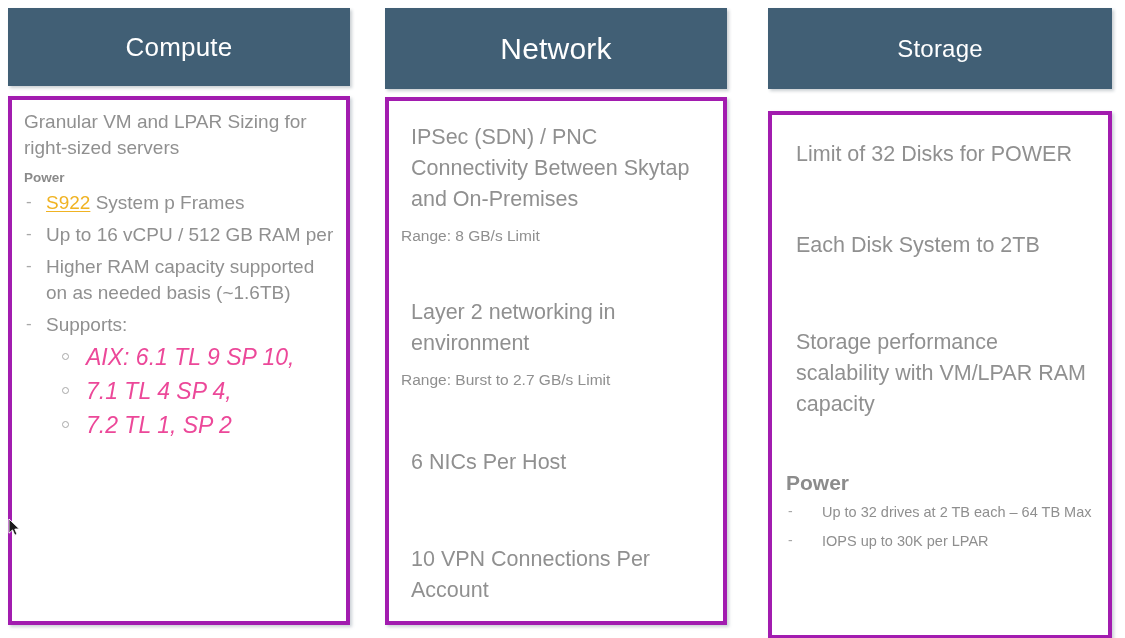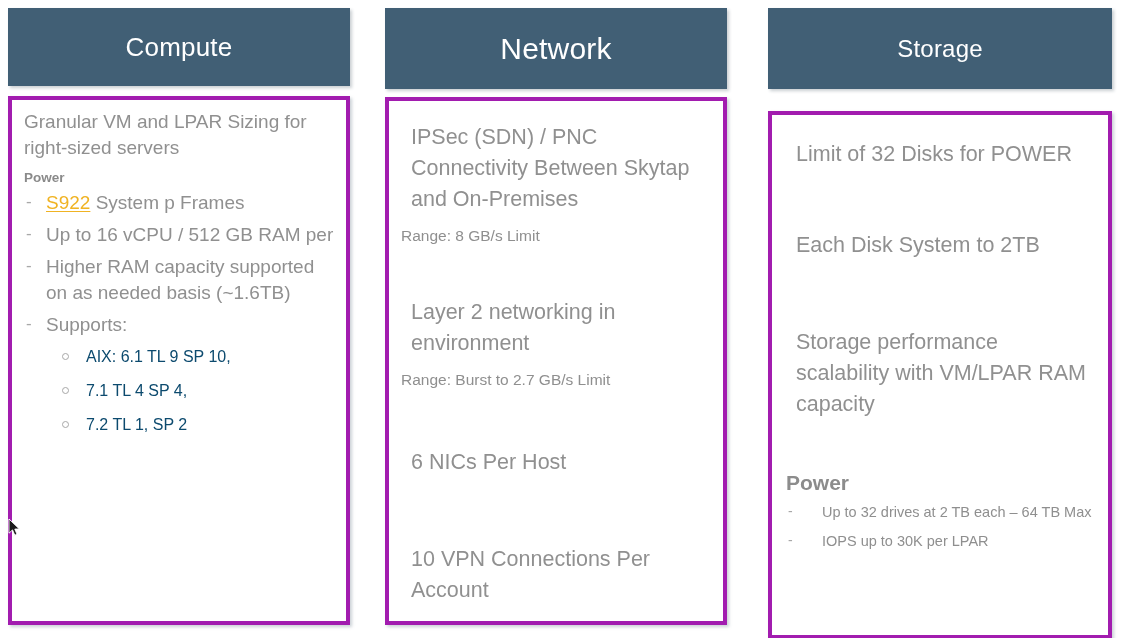--- a/index.html
+++ b/index.html
@@ -110,24 +110,25 @@
     left: 2px;
     top: -1px;
     color: #a8a8a8;
     font-size: 17px;
   }
 
   ul.circlelist { list-style: none; margin: 4px 0 0 0; padding: 0; }
   ul.circlelist > li {
     position: relative;
     padding-left: 62px;
-    font-size: 16px;
-    line-height: 26px;
-    color: #0c4a6e;
+    font-size: 23px;
+    line-height: 26px;
+    color: #ec4899;
     margin-bottom: 8px;
+    font-style: italic;
   }
   ul.circlelist > li > .ring {
     position: absolute;
     left: 38px;
     top: 9px;
     width: 7px;
     height: 7px;
     border: 1.3px solid #a8a8a8;
     border-radius: 50%;
     box-sizing: border-box;

